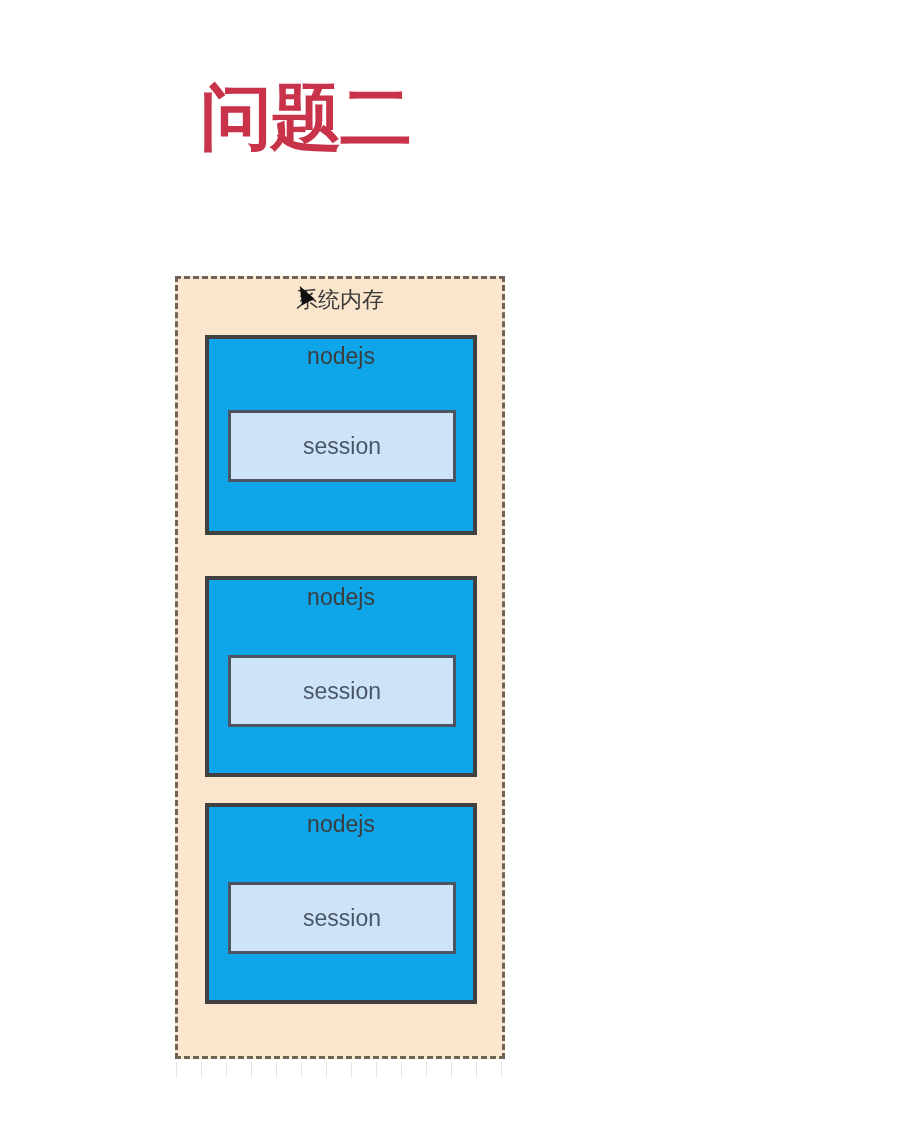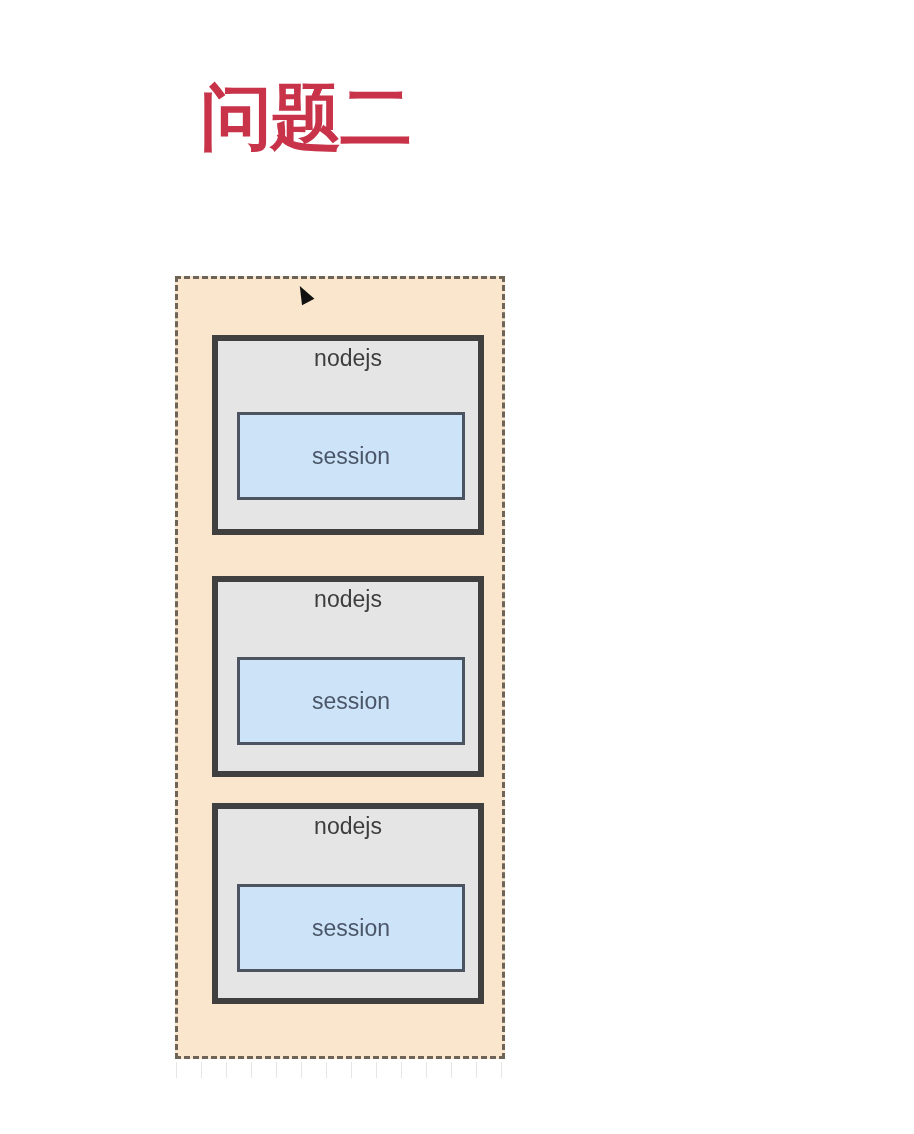--- a/index.html
+++ b/index.html
@@ -46,53 +46,54 @@
       position: absolute;
       left: 119px; top: 6px;
       width: 0; height: 0;
       border-left: 7px solid transparent;
       border-right: 7px solid transparent;
       border-bottom: 18px solid #111;
       transform: rotate(-28deg);
     }
     .node {
       position: absolute;
-      left: 34px;
+      left: 27px;
       width: 272px;
-      background: #e5e5e5;
-      border: 6px solid #404040;
+      background: #0ea5e9;
+      border: 4px solid #404040;
       box-sizing: border-box;
     }
     .node-label {
       position: absolute;
       left: 0; right: 0; top: 4px;
       text-align: center;
       font-size: 23px;
       color: #3d3d3d;
     }
     .session {
       position: absolute;
       left: 19px;
-      width: 228px; height: 88px;
+      width: 228px; height: 72px;
       background: #cde3f8;
       border: 3px solid #4b5460;
       box-sizing: border-box;
       display: flex; align-items: center; justify-content: center;
       font-size: 23px;
       color: #4a5668;
     }
   </style>
 </head>
 <body>
 
 <div class="title">问题二</div>
 
 <div class="grid-ticks"></div>
 
 <div class="memory">
+  <div class="memory-label">系统内存</div>
   <div class="cursor"></div>
 
   <div class="node" style="top:56px;height:200px;">
     <div class="node-label">nodejs</div>
     <div class="session" style="top:71px;">session</div>
   </div>
 
   <div class="node" style="top:297px;height:201px;">
     <div class="node-label">nodejs</div>
     <div class="session" style="top:75px;">session</div>

